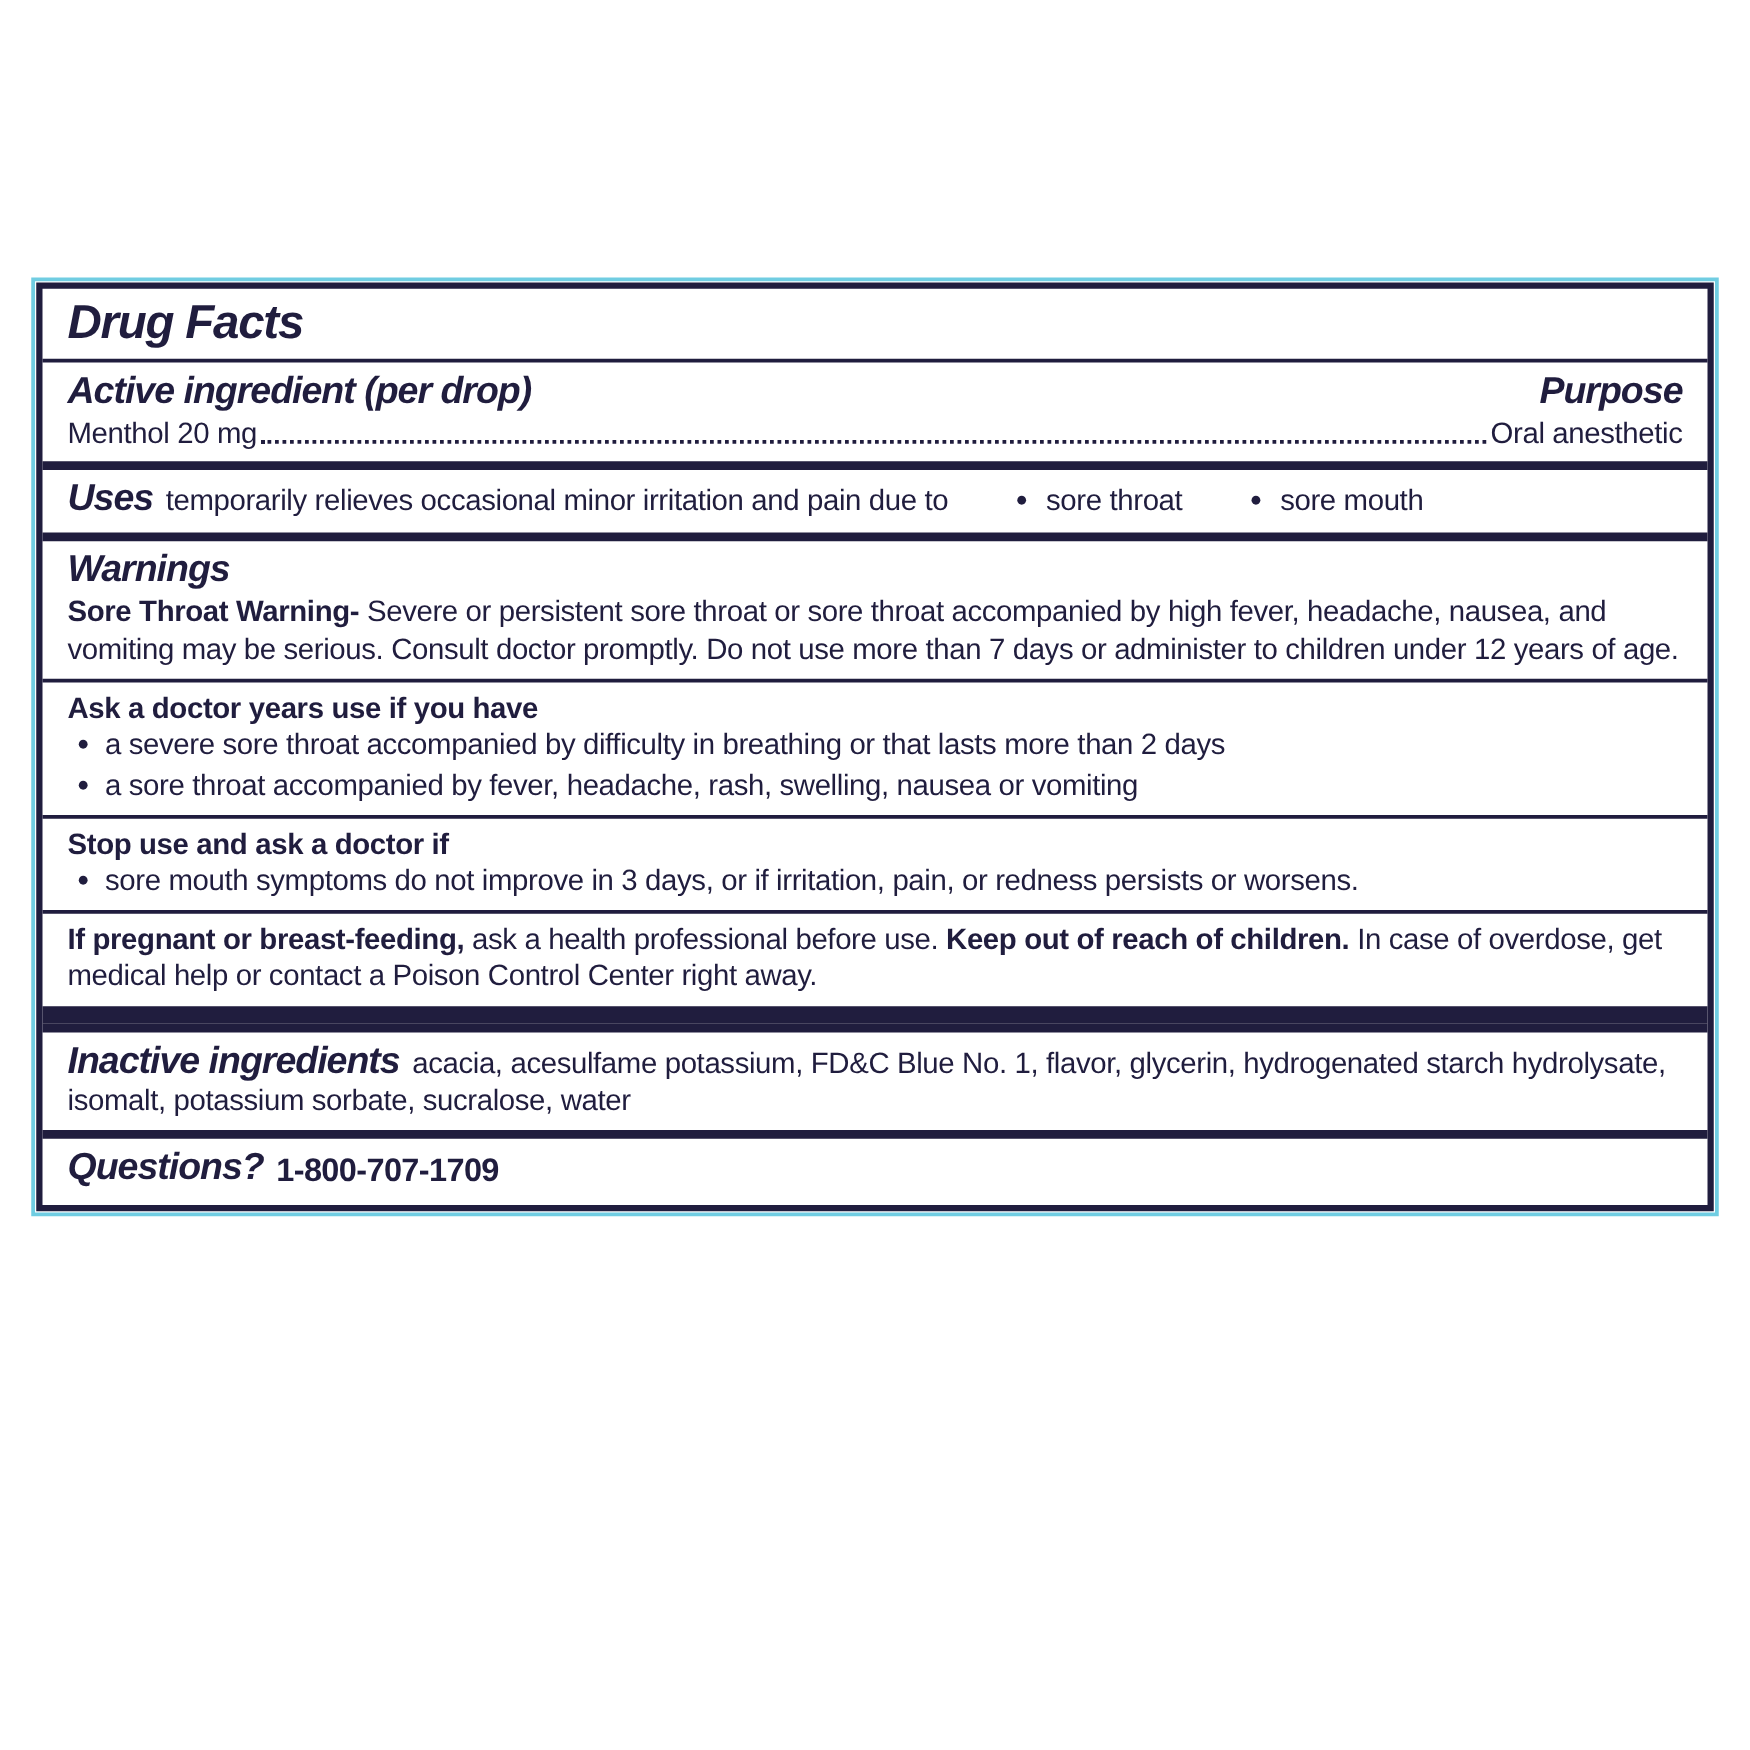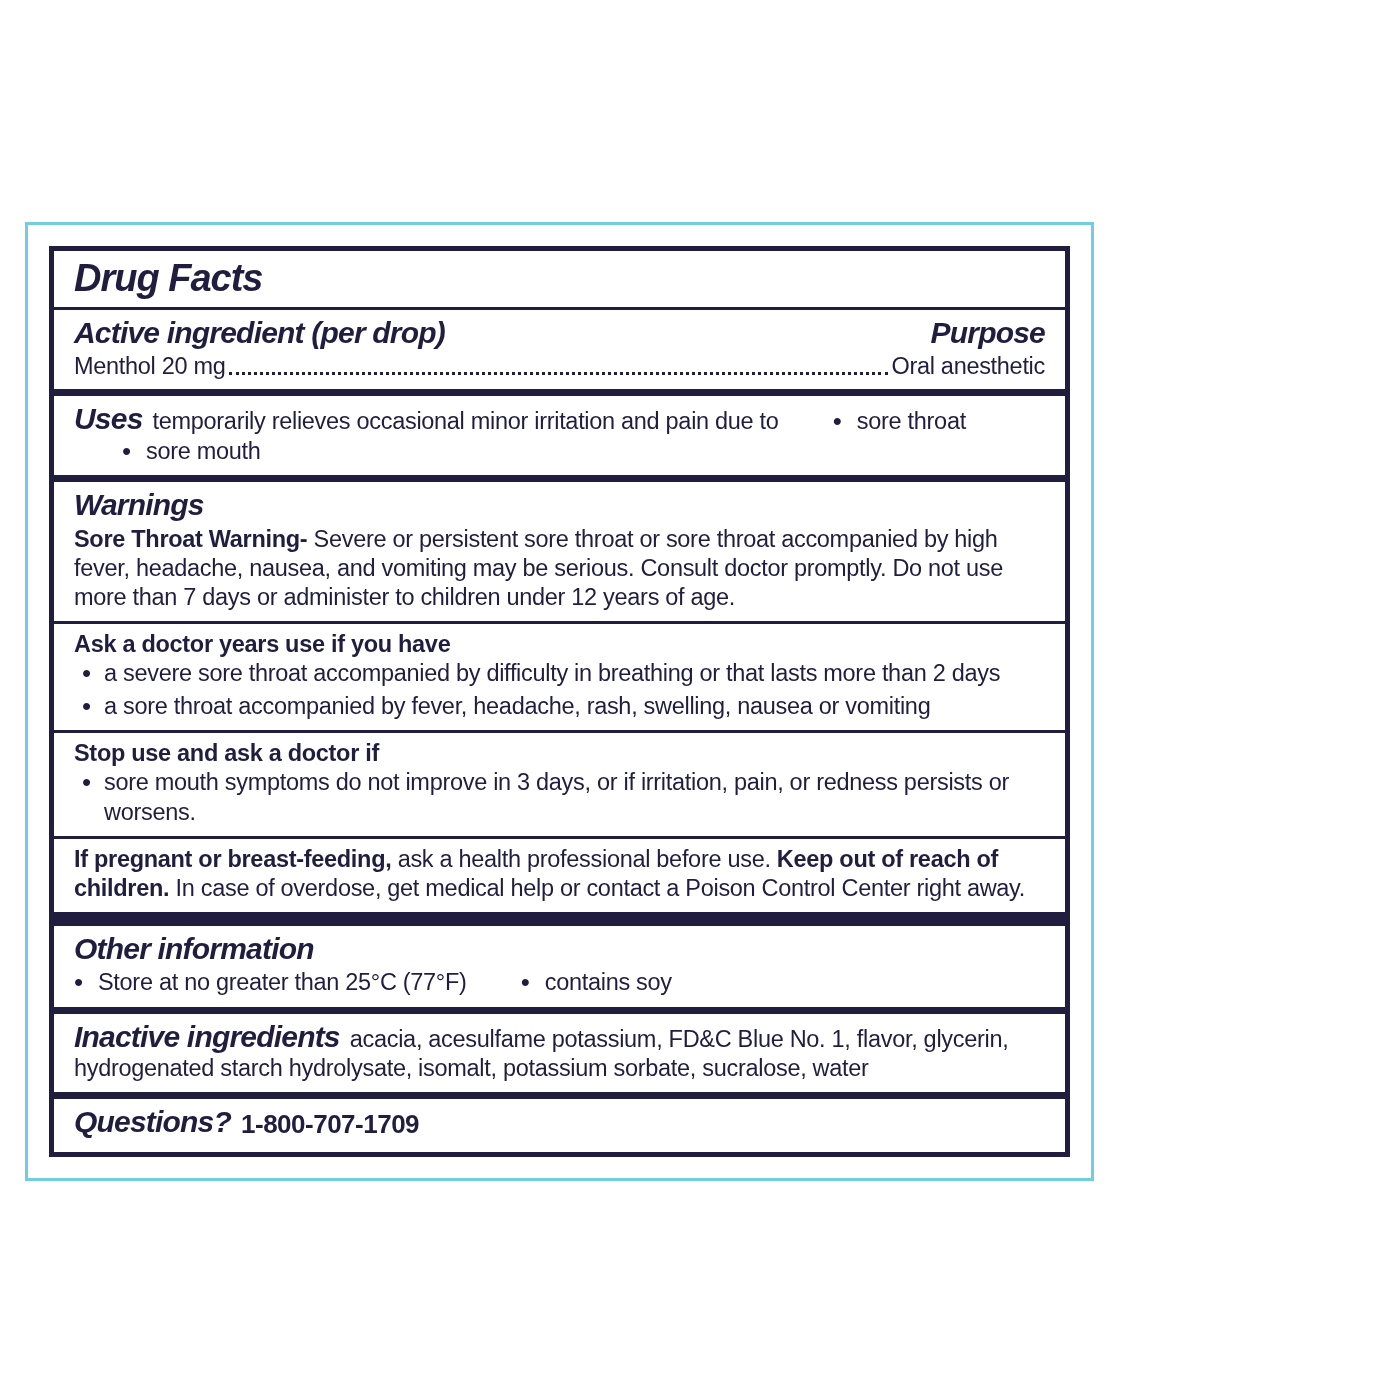--- a/index.html
+++ b/index.html
@@ -13,24 +13,24 @@
     width: 1400px;
     height: 1400px;
     background: #ffffff;
     font-family: "Liberation Sans", sans-serif;
     color: var(--ink);
   }
   .label-outer {
     position: absolute;
     left: 25px;
     top: 222px;
-    width: 1069px;
+    width: 1350px;
     border: 3px solid var(--cyan);
     background: #ffffff;
-    padding: 21px;
+    padding: 1px;
   }
   .label-inner {
     border: 5px solid var(--ink);
     background: #ffffff;
   }
   .section {
     padding: 6px 20px 9px 20px;
   }
   .h1 {
     font-size: 38px;
@@ -178,27 +178,20 @@
 
     <div class="section body-text">
       <span class="bold">If pregnant or breast-feeding,</span><span> ask a health professional before use. </span><span class="bold">Keep out of reach of children.</span><span> In case of overdose, get medical help or contact a Poison Control Center right away.</span>
     </div>
 
     <div class="divider-thick"></div>
 
 
     <div class="divider-thick"></div>
 
-    <div class="section body-text">
-      <div class="h2">Other information</div>
-      <div class="mt-2">
-        <span class="inline-bullet" style="margin-left:0;">Store at no greater than 25°C (77°F)</span>
-        <span class="inline-bullet">contains soy</span>
-      </div>
-    </div>
 
     <div class="divider-thick"></div>
 
     <div class="section body-text">
       <span class="h2 inactive-heading">Inactive ingredients</span><span>acacia, acesulfame potassium, FD&amp;C Blue No. 1, flavor, glycerin, hydrogenated starch hydrolysate, isomalt, potassium sorbate, sucralose, water</span>
     </div>
 
     <div class="divider-thick"></div>
 
     <div class="section questions-line" style="padding-bottom:12px;">

